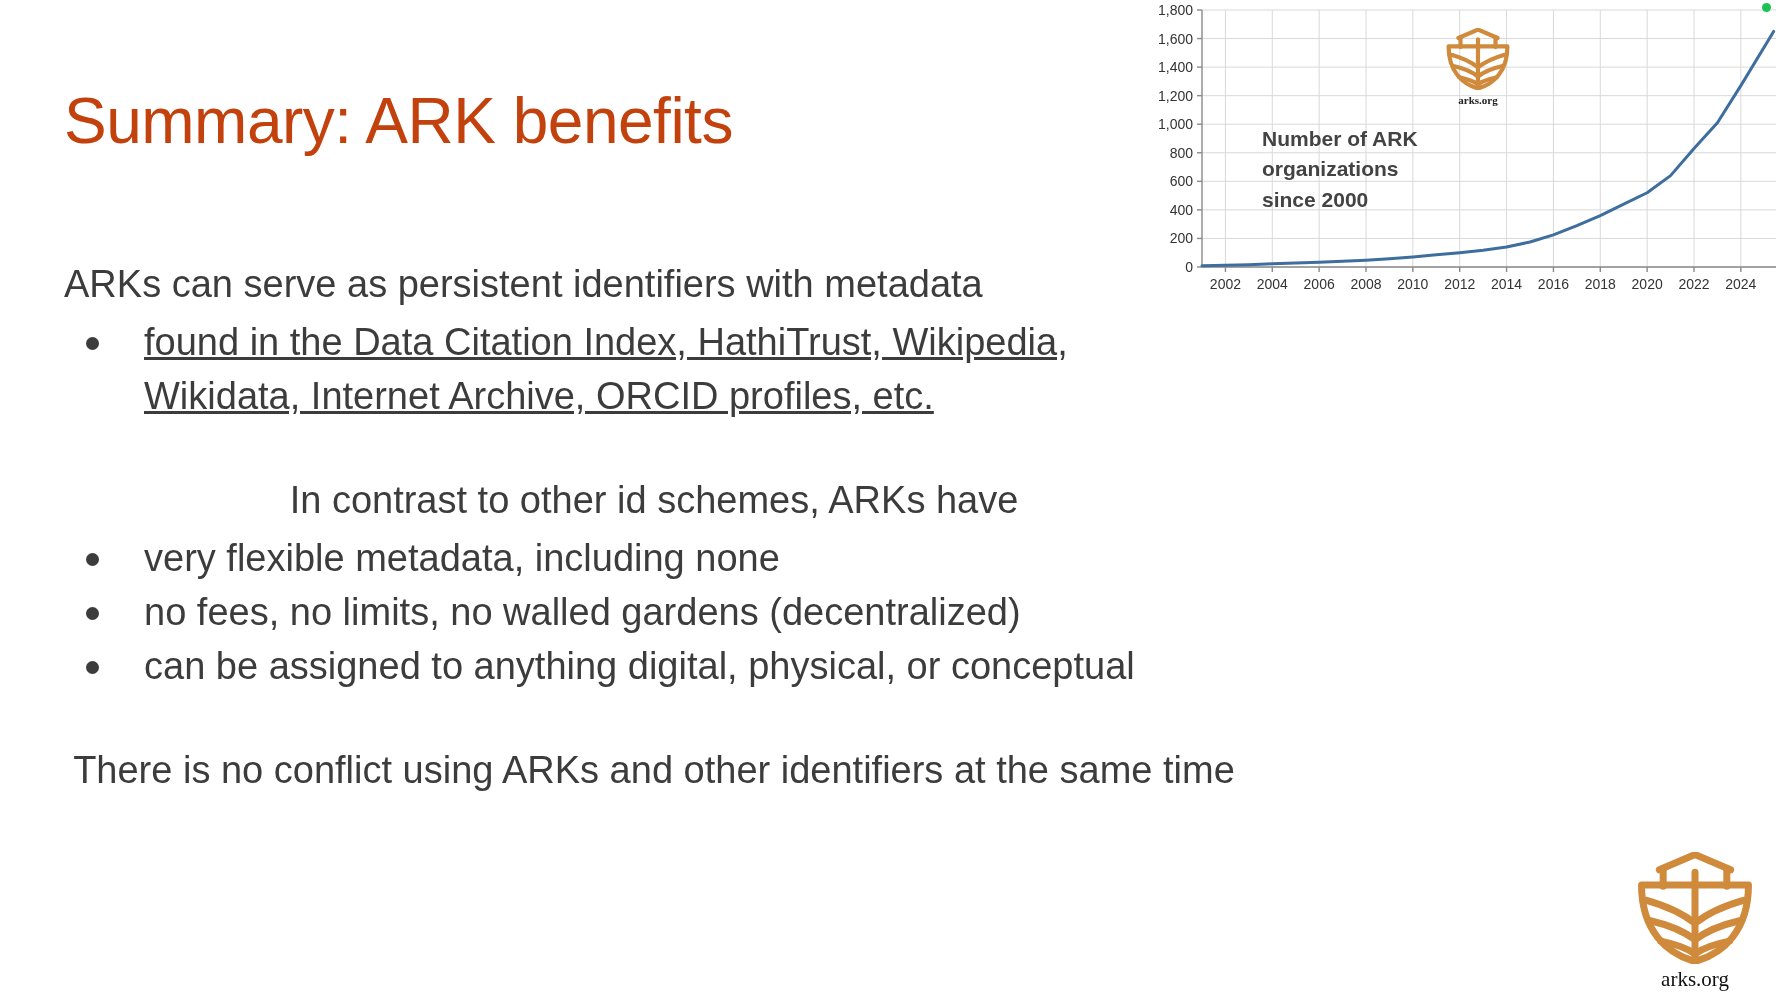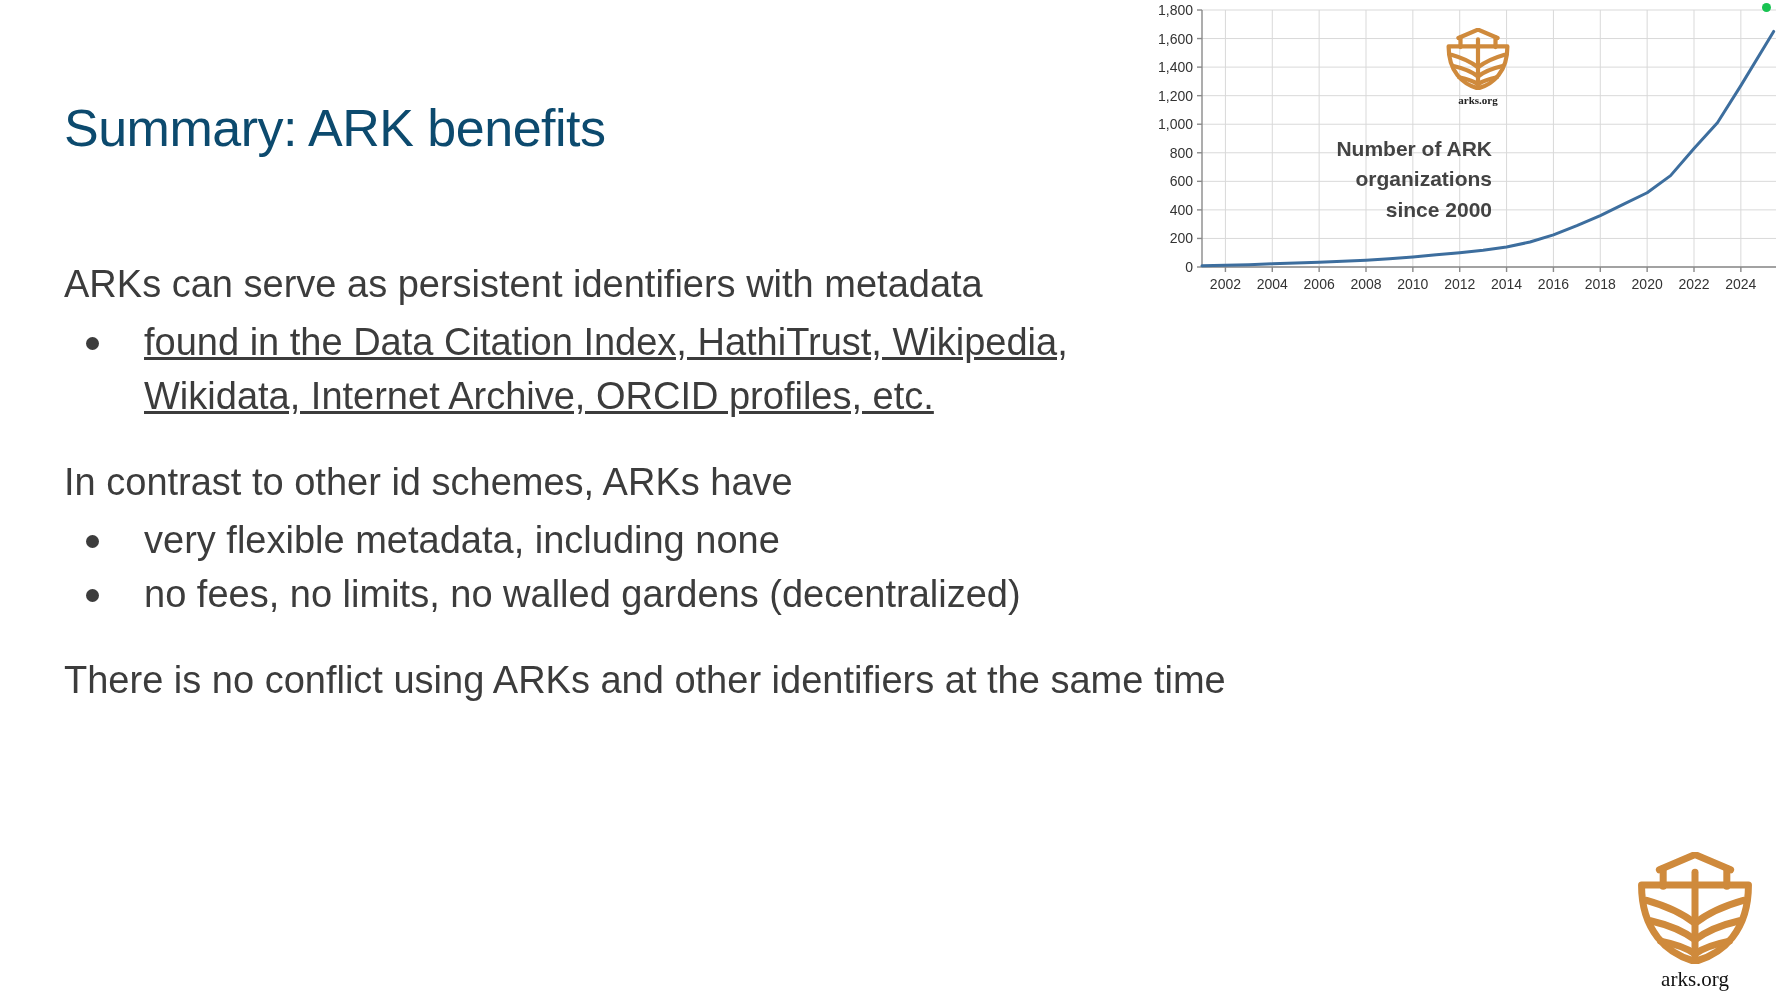--- a/index.html
+++ b/index.html
@@ -16,44 +16,43 @@
     width: 1782px;
     height: 1004px;
     background: #ffffff;
   }
 
   
   .slide-title {
     position: absolute;
     left: 64px;
     top: 88px;
-    font-size: 52px;
+    font-size: 64px;
     font-weight: 400;
     line-height: 1.05;
-    color: #0c4a6e;
+    color: #c2410c;
     letter-spacing: -0.5px;
     white-space: nowrap;
-    margin-top: 13px;
   }
 
   
   .body-block {
     position: absolute;
     left: 64px;
     top: 258px;
     width: 1180px;
     color: #3c3c3c;
   }
   .para {
     font-size: 38px;
     line-height: 1.42;
     color: #3c3c3c;
     white-space: nowrap;
   }
-  .para-gap-lg { margin-top: 32px; }
+  .para-gap-lg { margin-top: 50px; text-align: center; }
 
   ul.bullets {
     list-style: none;
     margin: 4px 0 0 0;
     padding: 0;
   }
   ul.bullets li {
     position: relative;
     padding-left: 80px;
     font-size: 38px;
@@ -79,23 +78,23 @@
     top: 0px;
     width: 652px;
     height: 305px;
     background: #ffffff;
   }
   #chart-svg { display: block; }
 
   .chart-annot {
     position: absolute;
     left: 1262px;
-    top: 134px;
+    top: 124px;
     width: 230px;
-    text-align: right;
+    text-align: left;
     font-size: 21px;
     font-weight: bold;
     line-height: 1.45;
     color: #434343;
   }
 
   
   #chart-logo {
     position: absolute;
     left: 1443px;
@@ -166,20 +165,24 @@
     <p class="para para-gap-lg">In contrast to other id schemes, ARKs have</p>
 
     <ul class="bullets">
       <li>
         <span class="dot"></span>
         <span class="li-text">very flexible metadata, including none</span>
       </li>
       <li>
         <span class="dot"></span>
         <span class="li-text">no fees, no limits, no walled gardens (decentralized)</span>
+      </li>
+      <li>
+        <span class="dot"></span>
+        <span class="li-text">can be assigned to anything digital, physical, or conceptual</span>
       </li>
     </ul>
 
     <p class="para para-gap-lg">There is no conflict using ARKs and other identifiers at the same time</p>
   </div>
 
   <div id="chart-panel">
     <svg id="chart-svg" width="652" height="305" viewBox="0 0 652 305">
       <g id="gridlines">
           <line x1="72" x2="646" y1="267" y2="267" stroke="#d9d9d9" stroke-width="1"></line>

